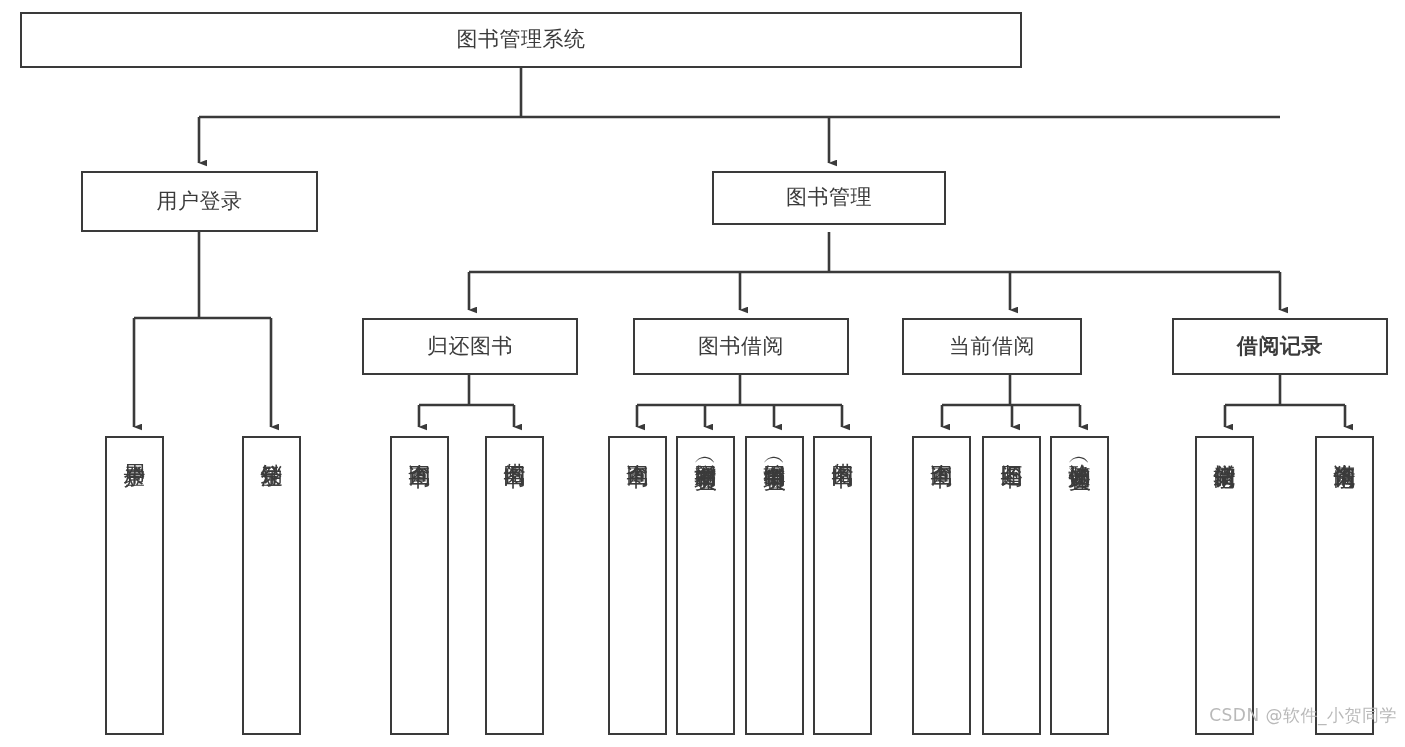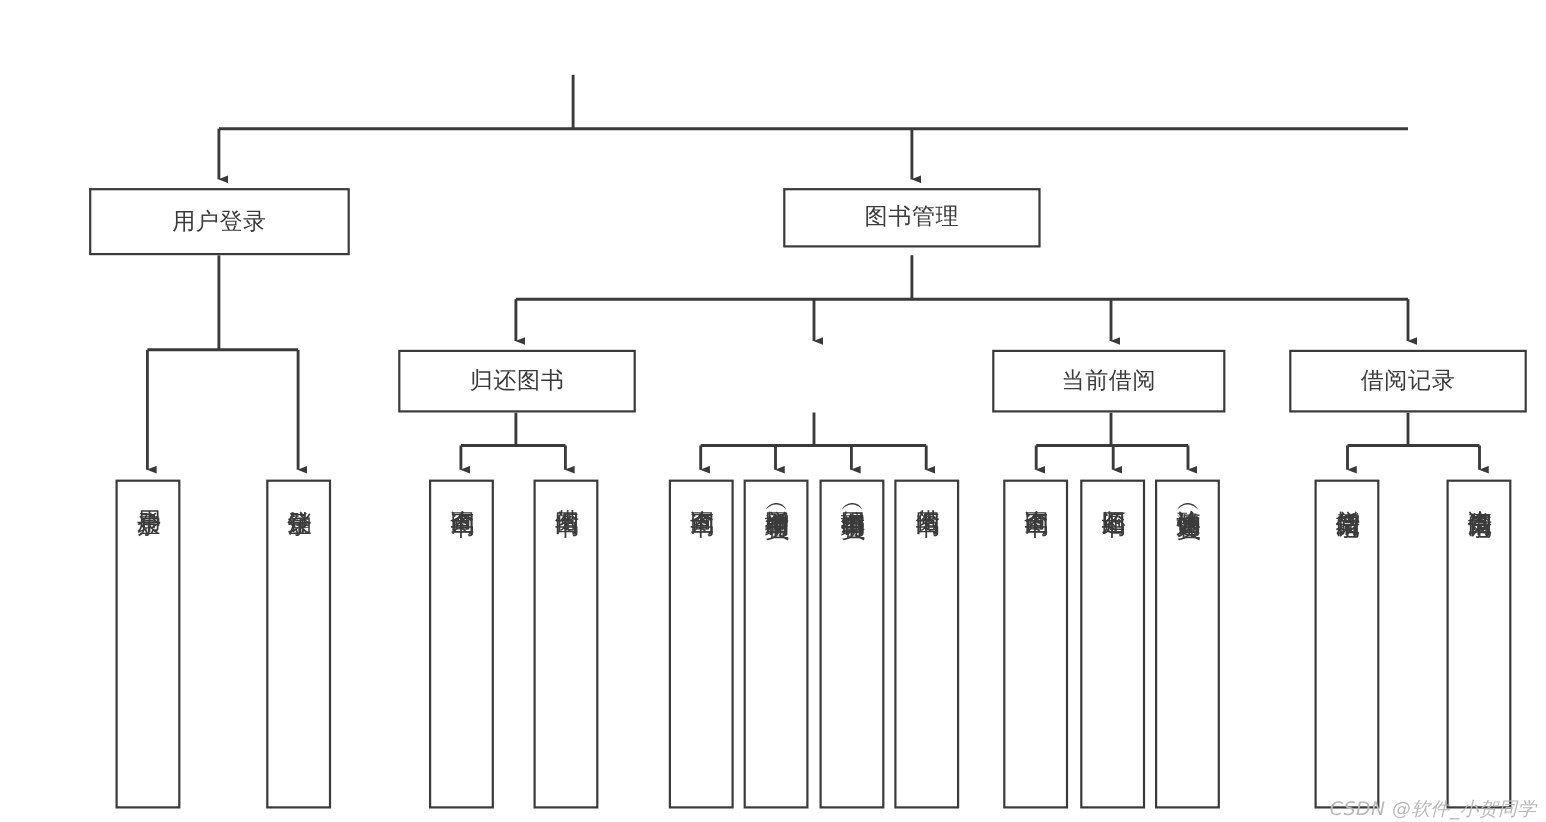--- a/index.html
+++ b/index.html
@@ -55,27 +55,26 @@
     text-orientation: upright;
     white-space: normal;
     font-size: 22px;
     line-height: 1.18;
     letter-spacing: 1px;
     max-height: 100%;
   }
   .watermark {
     position: absolute;
     right: 8px;
-    bottom: 0;
+    bottom: 20px;
     color: #b9b9b9;
     font-size: 17px;
     letter-spacing: 0.5px;
     white-space: nowrap;
     user-select: none;
-    font-style: italic;
   }
 </style>
 </head>
 <body>
 
 <div id="diagram-root">
 
   <svg class="wires" viewBox="0 0 1405 747">
     <defs>
       <marker id="arrowhead" markerWidth="7" markerHeight="9" refX="3.5" refY="8.4" orient="auto" markerUnits="userSpaceOnUse">
@@ -120,35 +119,41 @@
       <path d="M1012,405 L1012,427" marker-end="url(#arrowhead)"></path>
       <path d="M1080,405 L1080,427" marker-end="url(#arrowhead)"></path>
 
       <path d="M1280,375 L1280,405"></path>
       <path d="M1225,405 L1345,405"></path>
       <path d="M1225,405 L1225,427" marker-end="url(#arrowhead)"></path>
       <path d="M1345,405 L1345,427" marker-end="url(#arrowhead)"></path>
     </g>
   </svg>
 
+  <div class="node" style="left:20px; top:12px; width:1002px; height:56px;">
+    <span class="node-label">图书管理系统</span>
+  </div>
 
   <div class="node" style="left:81px; top:171px; width:237px; height:61px;">
     <span class="node-label">用户登录</span>
   </div>
   <div class="node" style="left:712px; top:171px; width:234px; height:54px;">
     <span class="node-label">图书管理</span>
   </div>
 
   <div class="node" style="left:362px; top:318px; width:216px; height:57px;">
     <span class="node-label">归还图书</span>
   </div>
-  <div class="node" style="left:902px; top:318px; width:212px; height:57px;">
+  <div class="node" style="left:633px; top:318px; width:216px; height:57px;">
+    <span class="node-label">图书借阅</span>
+  </div>
+  <div class="node" style="left:902px; top:318px; width:180px; height:57px;">
     <span class="node-label">当前借阅</span>
   </div>
-  <div class="node" style="left:1172px; top:318px; width:216px; height:57px;">
+  <div class="node" style="left:1172px; top:318px; width:216px; height:57px;font-weight:bold;">
     <span class="node-label">借阅记录</span>
   </div>
 
   <div class="node vertical" style="left:105px; top:436px; width:59px; height:299px;">
     <span class="node-label">用户登录</span>
   </div>
   <div class="node vertical" style="left:242px; top:436px; width:59px; height:299px;">
     <span class="node-label">注销登录</span>
   </div>
 

